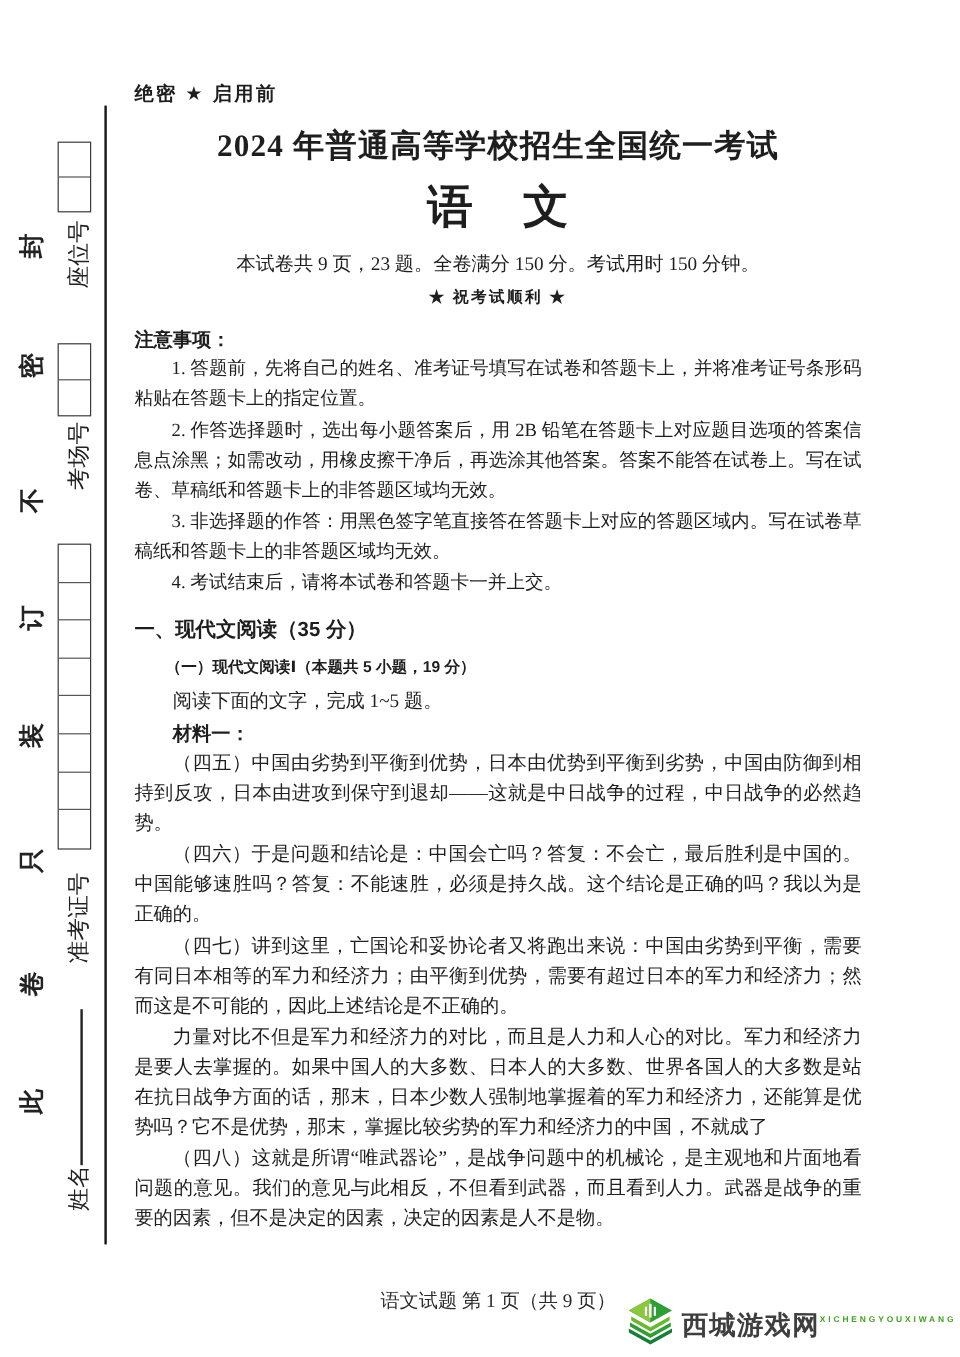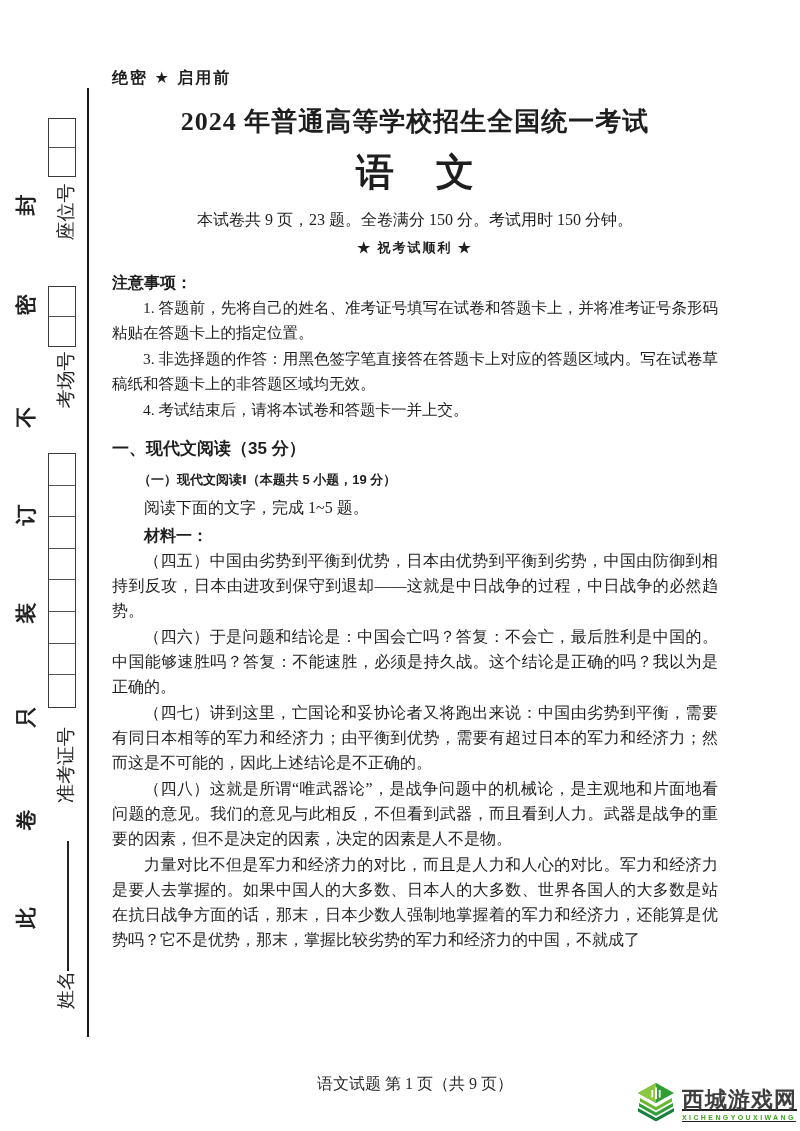--- a/index.html
+++ b/index.html
@@ -38,21 +38,21 @@
   .notice-heading{margin-top:16px;font-family:Liberation Sans, sans-serif;font-weight:700;font-size:16px;}
   .notice-item{margin:1px 0;font-size:15.5px;line-height:25px;text-align:justify;text-indent:2em;}
   .section-heading{margin-top:15px;font-family:"Liberation Sans","DejaVu Sans",sans-serif;font-weight:700;font-size:17px;}
   .subsection-heading{margin-top:11px;font-family:"Liberation Sans","DejaVu Sans",sans-serif;font-weight:700;font-size:13px;text-indent:2em;}
   .reading-instruction{margin-top:9px;font-size:16px;text-indent:2em;}
   .material-label{margin-top:7px;font-family:"Liberation Sans","DejaVu Sans",sans-serif;font-weight:700;font-size:16px;text-indent:2em;}
   .material-paragraph{margin:1px 0;font-size:16px;line-height:25px;text-align:justify;text-indent:2em;}
   
   .page-footer{position:absolute;left:112px;width:606px;bottom:36px;text-align:center;font-size:16px;color:#2a2a2a;margin-top:27px;}
   .watermark{position:absolute;right:3px;bottom:3px;display:flex;align-items:center;gap:5px;}
-  .wm-text{display:flex;flex-direction:column;align-items:flex-start;line-height:1;text-decoration:underline;}
+  .wm-text{display:flex;flex-direction:row;align-items:flex-start;line-height:1;}
   .wm-name{font-family:"Liberation Sans","DejaVu Sans",sans-serif;font-weight:700;font-size:22px;color:#3e3e3e;letter-spacing:1px;}
   .wm-pinyin{margin-top:3px;font-family:"Liberation Sans","DejaVu Sans",sans-serif;font-weight:700;font-size:7px;color:#3fa31e;letter-spacing:2.4px;}
 </style>
 </head>
 <body>
 
 <div class="page">
 
   <aside class="seal">
     <span class="seal-char" style="top:205px">封</span>
@@ -96,33 +96,34 @@
 
   <main class="content">
     <div class="classification">绝密 ★ 启用前</div>
     <div class="exam-title">2024 年普通高等学校招生全国统一考试</div>
     <div class="subject-title">语文</div>
     <div class="paper-info">本试卷共 9 页，23 题。全卷满分 150 分。考试用时 150 分钟。</div>
     <div class="wish">★ 祝考试顺利 ★</div>
 
     <div class="notice-heading">注意事项：</div>
     <p class="notice-item">1. 答题前，先将自己的姓名、准考证号填写在试卷和答题卡上，并将准考证号条形码粘贴在答题卡上的指定位置。</p>
+    <p class="notice-item">2. 作答选择题时，选出每小题答案后，用 2B 铅笔在答题卡上对应题目选项的答案信息点涂黑；如需改动，用橡皮擦干净后，再选涂其他答案。答案不能答在试卷上。写在试卷、草稿纸和答题卡上的非答题区域均无效。</p>
     <p class="notice-item">3. 非选择题的作答：用黑色签字笔直接答在答题卡上对应的答题区域内。写在试卷草稿纸和答题卡上的非答题区域均无效。</p>
     <p class="notice-item">4. 考试结束后，请将本试卷和答题卡一并上交。</p>
 
     <div class="section-heading">一、现代文阅读（35 分）</div>
     <div class="subsection-heading">（一）现代文阅读Ⅰ（本题共 5 小题，19 分）</div>
     <div class="reading-instruction">阅读下面的文字，完成 1~5 题。</div>
     <div class="material-label">材料一：</div>
 
     <p class="material-paragraph">（四五）中国由劣势到平衡到优势，日本由优势到平衡到劣势，中国由防御到相持到反攻，日本由进攻到保守到退却——这就是中日战争的过程，中日战争的必然趋势。</p>
     <p class="material-paragraph">（四六）于是问题和结论是：中国会亡吗？答复：不会亡，最后胜利是中国的。中国能够速胜吗？答复：不能速胜，必须是持久战。这个结论是正确的吗？我以为是正确的。</p>
     <p class="material-paragraph">（四七）讲到这里，亡国论和妥协论者又将跑出来说：中国由劣势到平衡，需要有同日本相等的军力和经济力；由平衡到优势，需要有超过日本的军力和经济力；然而这是不可能的，因此上述结论是不正确的。</p>
+    <p class="material-paragraph">力量对比不但是军力和经济力的对比，而且是人力和人心的对比。军力和经济力是要人去掌握的。如果中国人的大多数、日本人的大多数、世界各国人的大多数是站在抗日战争方面的话，那末，日本少数人强制地掌握着的军力和经济力，还能算是优势吗？它不是优势，那末，掌握比较劣势的军力和经济力的中国，不就成了</p>
     <p class="material-paragraph">（四八）这就是所谓“唯武器论”，是战争问题中的机械论，是主观地和片面地看问题的意见。我们的意见与此相反，不但看到武器，而且看到人力。武器是战争的重要的因素，但不是决定的因素，决定的因素是人不是物。</p>
-    <p class="material-paragraph">力量对比不但是军力和经济力的对比，而且是人力和人心的对比。军力和经济力是要人去掌握的。如果中国人的大多数、日本人的大多数、世界各国人的大多数是站在抗日战争方面的话，那末，日本少数人强制地掌握着的军力和经济力，还能算是优势吗？它不是优势，那末，掌握比较劣势的军力和经济力的中国，不就成了</p>
   </main>
 
   <div class="page-footer">语文试题 第 1 页（共 9 页）</div>
 
   <div class="watermark">
     <span>
       <svg width="42" height="42" viewBox="0 0 42 42">
         <polygon points="3,26 21,36 39,26 39,29.5 21,39.5 3,29.5" fill="#177f3a"></polygon>
         <polygon points="4,21 21,30.5 38,21 38,24.5 21,34 4,24.5" fill="#2f9e33"></polygon>
         <polygon points="5,16 21,25 37,16 37,19.5 21,28.5 5,19.5" fill="#6ab82e"></polygon>

